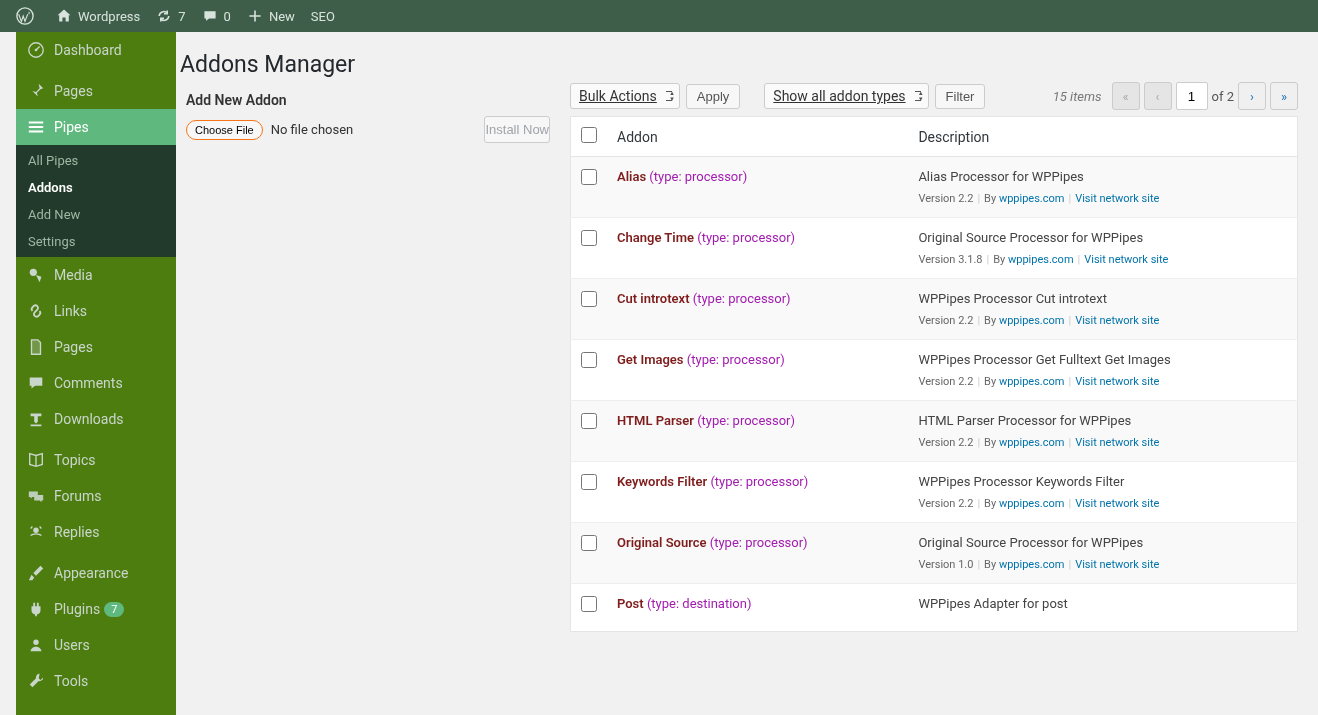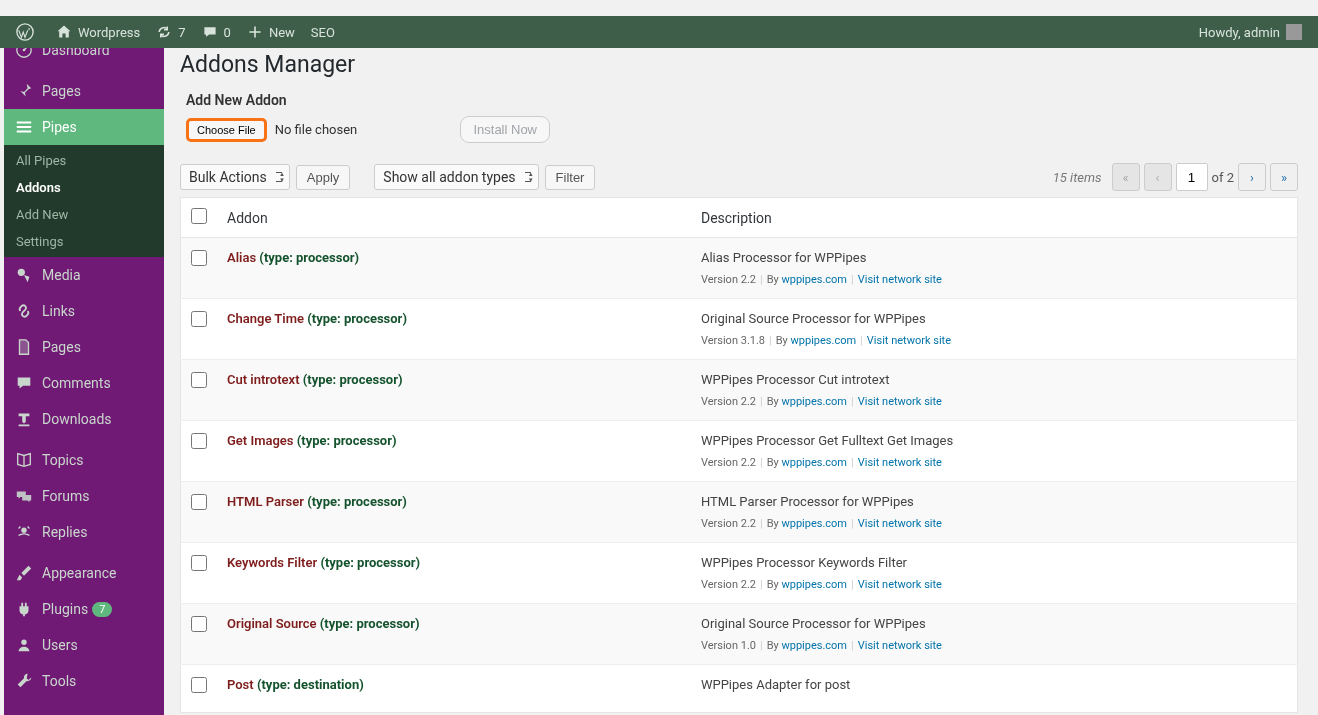--- a/index.html
+++ b/index.html
@@ -1,72 +1,72 @@
 <!DOCTYPE html>
 <html><head>
 <meta charset="utf-8">
 <style>
 * { box-sizing: border-box; margin: 0; padding: 0; }
 body { font-family: -apple-system, BlinkMacSystemFont, "Segoe UI", Roboto, sans-serif; font-size: 13px; color: #333; background: #f1f1f1; overflow: hidden; }
 a { text-decoration: none; }
 
 
-.adminbar { height: 32px; background: #3e5e4a; color: #fff; display: flex; align-items: center; padding: 0 8px; font-size: 13px; position: fixed; top: 16px; left: 0; right: 0; z-index: 100; }
+.adminbar { height: 32px; background: #3e5e4a; color: #fff; display: flex; align-items: center; padding: 0 8px; font-size: 13px; position: fixed; top: 0; left: 0; right: 0; z-index: 100; }
 .adminbar .ab-item { display: flex; align-items: center; padding: 0 8px; height: 32px; color: #d8e3db; cursor: pointer; }
 .adminbar .ab-icon { margin-right: 6px; display: inline-flex; }
 .adminbar .spacer { flex: 1; }
 .adminbar .avatar { width: 16px; height: 16px; background: #999; margin-left: 6px; }
 
 
-.sidebar { position: fixed; top: 32px; left: 4px; bottom: 0; width: 160px; background: #701a75; color: #c9d6cc; overflow-y: auto; }
+.sidebar { position: fixed; top: 32px; left: 16px; bottom: 0; width: 160px; background: #4d7c0f; color: #c9d6cc; overflow-y: auto; }
 .sidebar .menu-item { display: flex; align-items: center; padding: 8px 10px; cursor: pointer; font-size: 14px; color: #c9d6cc; }
 .sidebar .menu-item .micon { width: 20px; height: 20px; margin-right: 8px; display: inline-flex; align-items: center; justify-content: center; }
 .sidebar .menu-item.current { background: #5fb97e; color: #fff; position: relative; }
 .sidebar .menu-item.current::after { content: ""; position: absolute; right: -8px; top: 50%; margin-top: -8px; border: 8px solid transparent; border-right-color: #f1f1f1; }
 .sidebar .submenu { background: #223a2b; padding: 2px 0; }
 .sidebar .submenu .sub-item { padding: 6px 12px; font-size: 13px; color: #9db7a4; cursor: pointer; }
 .sidebar .submenu .sub-item.active { color: #fff; font-weight: 600; }
 .sidebar .menu-sep { height: 5px; }
 .sidebar .badge { background: #5fb97e; color: #fff; border-radius: 10px; padding: 1px 7px; font-size: 11px; margin-left: 4px; }
 
 
 .main { margin-left: 160px; margin-top: 32px; padding: 10px 20px 40px 20px; height: calc(100vh - 32px); overflow-y: auto; }
 .main h1 { font-size: 23px; font-weight: 400; color: #23282d; padding: 9px 0 4px 0; }
 .subhead { font-size: 14px; font-weight: 600; margin: 10px 0 8px 6px; }
 
-.two-col { display: flex; gap: 20px; flex-direction: column; }
+.two-col { display: flex; gap: 20px; }
 .left-col { width: 370px; }
 .right-col { flex: 1; }
 
 .upload-row { display: flex; align-items: center; gap: 8px; margin: 6px 0 0 6px; }
-.choose-btn { font-size: 11px; padding: 3px 8px; border: 3px solid #f97316; border-radius: 5px; background: #f7f7f7; cursor: pointer; }
+.choose-btn { font-size: 11px; padding: 3px 8px; border: 1px solid #f97316; border-radius: 10px; background: #f7f7f7; cursor: pointer; }
 .nofile { font-size: 13px; color: #333; }
-.install-btn { margin-left: auto; padding: 5px 12px; border: 1px solid #ccc; border-radius: 9px; background: #f7f7f7; color: #a0a5aa; cursor: default; font-size: 13px; }
+.install-btn { margin-left: auto; padding: 5px 0; border: 1px solid #ccc; border-radius: 3px; background: #f7f7f7; color: #a0a5aa; cursor: default; font-size: 13px; }
 
 .topactions { display: flex; align-items: center; gap: 6px; margin-bottom: 4px; }
-.selectbox { position: relative; display: inline-flex; align-items: center; border: 1px solid #ccc; border-radius: 3px; background: #fafafa; padding: 4px 22px 4px 8px; font-size: 14px; cursor: pointer; }
+.selectbox { position: relative; display: inline-flex; align-items: center; border: 1px solid #ccc; border-radius: 3px; background: #fafafa; padding: 4px 22px 4px 8px; font-size: 14px; cursor: pointer; text-decoration: underline; }
 .selectbox::after { content: ""; position: absolute; right: 6px; top: 5px; width: 8px; height: 14px; background: linear-gradient(#555,#555) center 2px/6px 1px no-repeat, linear-gradient(#555,#555) center 11px/6px 1px no-repeat; }
 .selectbox .caret { position: absolute; right: 5px; display: flex; flex-direction: column; font-size: 7px; line-height: 6px; color: #555; }
 .btn { border: 1px solid #ccc; border-radius: 3px; background: #f7f7f7; padding: 4px 10px; font-size: 13px; cursor: pointer; color: #555; }
 
 .pagenav { margin-left: auto; display: flex; align-items: center; gap: 4px; font-size: 13px; color: #555; }
 .pagenav .itemcount { font-style: italic; color: #777; margin-right: 6px; }
 .pagenav .navbtn { border: 1px solid #ccc; background: #e5e5e5; width: 28px; height: 28px; display: inline-flex; align-items: center; justify-content: center; border-radius: 3px; color: #aaa; cursor: pointer; }
 .pagenav .navbtn.active { color: #2271b1; background: #f0f0f1; }
 .pagenav .pageinput { width: 32px; height: 28px; text-align: center; border: 1px solid #ccc; border-radius: 2px; }
 
 
 .addon-table { width: 100%; border-collapse: collapse; background: #fff; border: 1px solid #e5e5e5; margin-top: 6px; }
 .addon-table thead th { text-align: left; font-weight: 400; font-size: 14px; padding: 10px 10px; border-bottom: 1px solid #e5e5e5; color: #32373c; }
 .addon-table thead th.cb, .addon-table td.cb { width: 30px; text-align: center; }
 .addon-table tbody tr { border-top: 1px solid #eee; }
 .addon-table tbody tr:nth-child(odd) { background: #f9f9f9; }
 .addon-table td { padding: 12px 10px; vertical-align: top; font-size: 13px; }
 .addon-name { font-weight: 600; color: #7f1d1d; }
-.addon-type { color: #14532d; font-weight: 700; }
+.addon-type { color: #a21caf; font-weight: 400; }
 .desc-line { color: #444; margin-bottom: 8px; }
 .meta-line { color: #666; font-size: 11px; }
 .meta-line a { color: #0073aa; }
 .meta-line .sep { color: #ccc; padding: 0 4px; }
 input[type=checkbox] { width: 16px; height: 16px; }
 
 svg { display: block; }
 </style>
 </head>
 <body>
@@ -110,24 +110,20 @@
         <svg width="16" height="16" viewBox="0 0 20 20" fill="#d8e3db">
           <path d="M9 3h2v6h6v2h-6v6H9v-6H3V9h6z"></path>
         </svg>
       </span>
       <span>New</span>
     </div>
   <div class="ab-item">
       <span>SEO</span>
     </div>
   <div class="spacer"></div>
-  <div class="ab-item">
-      <span>Howdy, admin</span>
-      <span class="avatar"></span>
-    </div>
 </div>
 
 <div class="sidebar">
   <div class="menu-item">
       <span class="micon">
         <svg width="18" height="18" viewBox="0 0 20 20" fill="#c9d6cc">
           <circle cx="10" cy="10" r="8" fill="none" stroke="#c9d6cc" stroke-width="1.5"></circle>
           <path d="M10 10l4-4" stroke="#c9d6cc" stroke-width="1.5"></path>
           <circle cx="10" cy="10" r="1.5"></circle>
         </svg>

